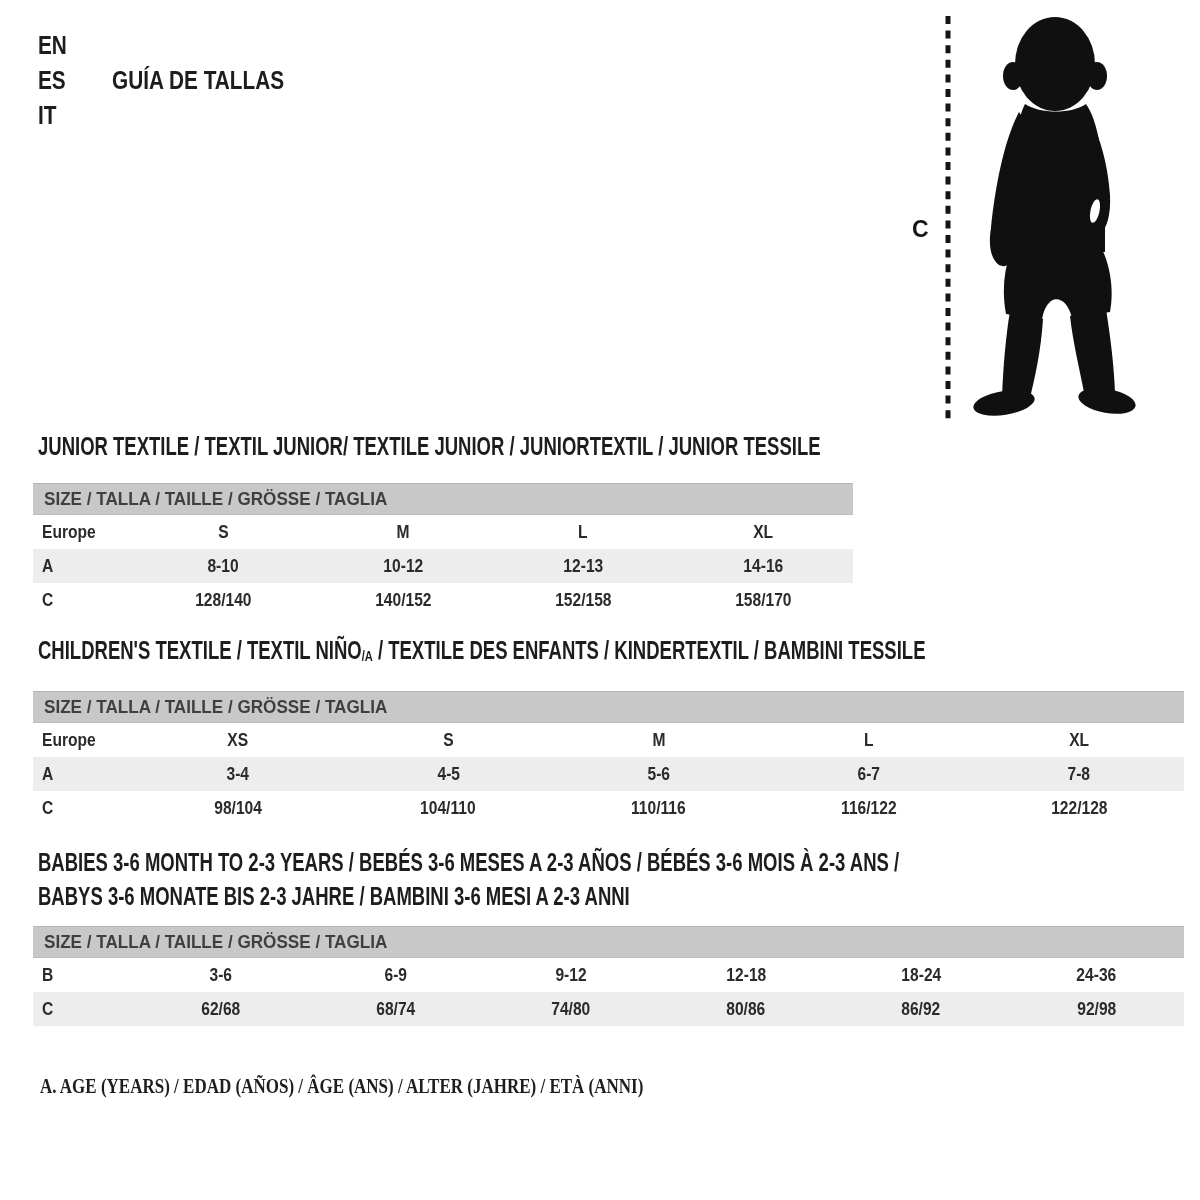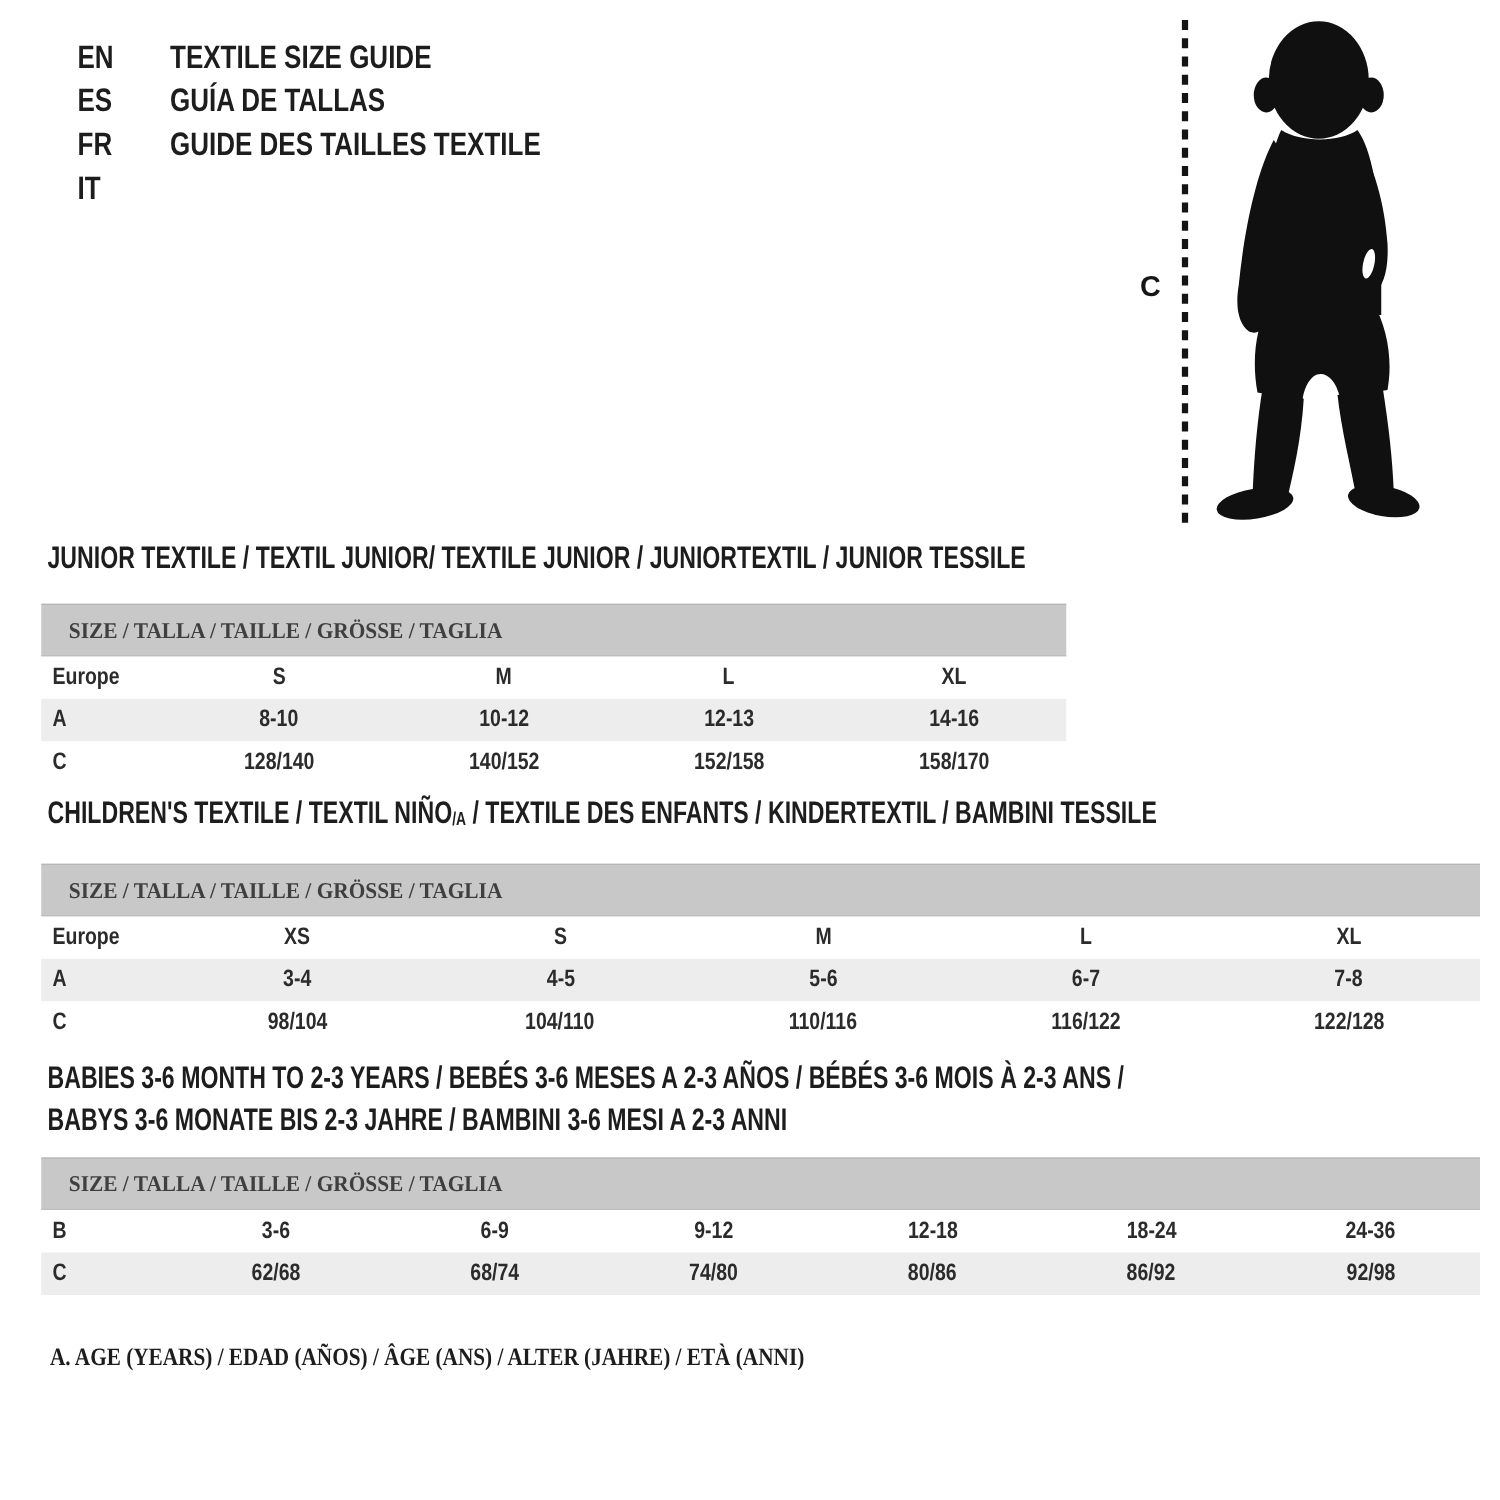--- a/index.html
+++ b/index.html
@@ -5,21 +5,21 @@
   html,body{margin:0;padding:0;}
   body{
     width:1200px;height:1200px;position:relative;overflow:hidden;
     background:#ffffff;
     font-family:"Liberation Sans", sans-serif;
     -webkit-font-smoothing:antialiased;
   }
   .tx{display:inline-block;font-weight:700;white-space:pre;color:var(--ink);}
 
   
-  .lang-list{position:absolute;left:38px;top:28px;margin-left:24px;}
+  .lang-list{position:absolute;left:38px;top:28px;}
   .lang-row{display:flex;align-items:center;height:35px;}
   .lang-code{width:74px;}
   .tx-lang{font-size:26px;transform:scaleX(.80);transform-origin:0 50%;}
 
   
   .figure{position:absolute;left:900px;top:12px;width:260px;height:415px;}
   .dash-line{position:absolute;left:44px;top:4px;}
   .c-label{position:absolute;left:12px;top:204px;font-size:23px;font-weight:700;color:#161616;}
   .toddler{position:absolute;left:58px;top:2px;}
 
@@ -34,23 +34,23 @@
   .tx-title{font-size:25px;transform:scaleX(.74);transform-origin:0 50%;}
   .seg-sub{font-size:15px;vertical-align:-2px;}
 
   .size-table{margin-top:25px;}
   .sec-children .size-table{margin-top:29px;}
   .sec-babies .size-table{margin-top:13px;}
   .sec-junior .size-table{width:820px;}
   .sec-children .size-table,.sec-babies .size-table{width:1151px;}
 
   .band{
-    height:42px;display:flex;align-items:center;padding-left:22px;box-sizing:border-box;
+    height:32px;display:flex;align-items:center;padding-left:11px;box-sizing:border-box;
     background:var(--band-bg);
-    border-top:1px solid #b6b6b6;border-bottom:1px solid #bdbdbd;font-family:Liberation Serif, serif;
+    border-top:1px solid #b6b6b6;border-bottom:1px solid #bdbdbd;
   }
   .band .tx{font-size:18px;transform:scaleX(.95);transform-origin:0 50%;color:var(--band-ink);}
 
   .row{display:grid;height:34px;align-items:center;}
   .sec-junior .row{grid-template-columns:100px repeat(4,1fr);}
   .sec-children .row{grid-template-columns:100px repeat(5,1fr);}
   .sec-babies .row{grid-template-columns:100px repeat(6,1fr);}
   .row.stripe{background:var(--stripe-bg);}
   .cell{text-align:center;}
   .cell .tx{font-size:19px;transform:scaleX(.82);transform-origin:50% 50%;color:var(--cell-ink);}
@@ -61,29 +61,24 @@
   .footnotes{position:absolute;left:40px;top:1070px;font-family:Liberation Serif, serif;}
   .footnote{height:33px;display:flex;align-items:center;white-space:nowrap;}
   .tx-foot{font-size:20px;transform:scaleX(.85);transform-origin:0 50%;}
 </style>
 </head>
 <body style="--band-bg: #c8c8c8; --stripe-bg: #ededed; --ink: #1d1d1d; --cell-ink: #2b2b2b; --band-ink: #3f3f3f;">
 
 <div class="lang-list">
     <div class="lang-row">
       <span class="lang-code"><span class="tx tx-lang">EN</span></span>
-      <span class="lang-title"><span class="tx tx-lang">TEXTILE SIZE GUIDE</span></span>
     </div>
     <div class="lang-row">
       <span class="lang-code"><span class="tx tx-lang">ES</span></span>
       <span class="lang-title"><span class="tx tx-lang">GUÍA DE TALLAS</span></span>
-    </div>
-    <div class="lang-row">
-      <span class="lang-code"><span class="tx tx-lang">FR</span></span>
-      <span class="lang-title"><span class="tx tx-lang">GUIDE DES TAILLES TEXTILE</span></span>
     </div>
     <div class="lang-row">
       <span class="lang-code"><span class="tx tx-lang">IT</span></span>
     </div>
   </div>
 
 <div class="figure">
   <svg class="dash-line" width="8" height="406" aria-hidden="true">
     <line x1="4" y1="0" x2="4" y2="406" stroke="#141414" stroke-width="5" stroke-dasharray="8 6.6"></line>
   </svg>

